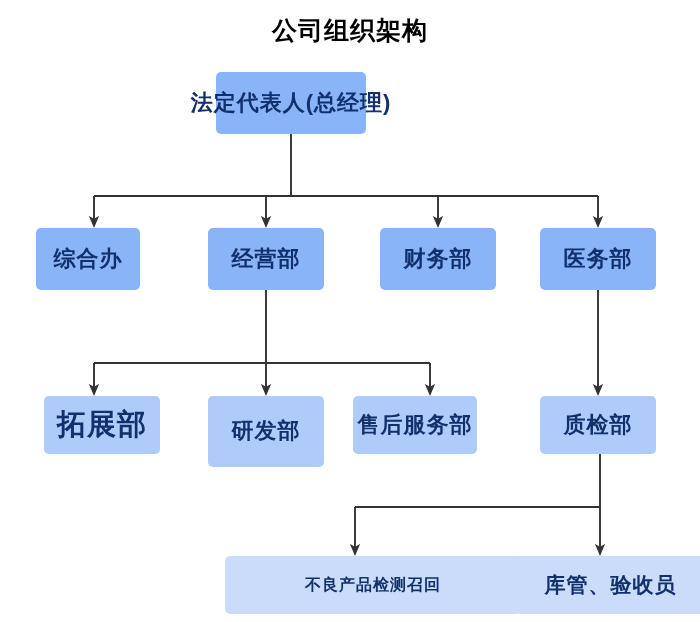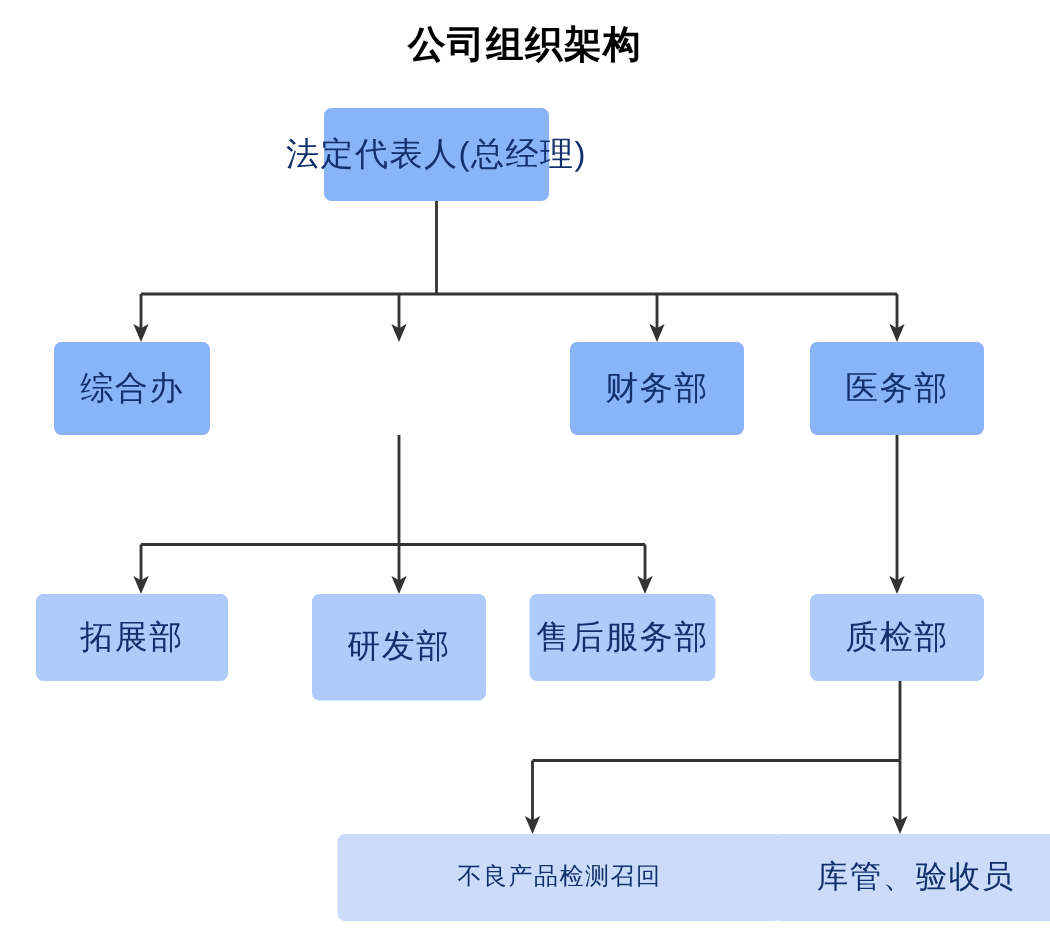--- a/index.html
+++ b/index.html
@@ -38,21 +38,21 @@
     pointer-events: none;
   }
   .node {
     position: absolute;
     box-sizing: border-box;
     display: flex;
     align-items: center;
     justify-content: center;
     text-align: center;
     border-radius: 5px;
-    font-weight: normal;
+    font-weight: bold;
     color: #11306c;
     letter-spacing: 1px;
     line-height: 1.1;
     white-space: nowrap;
   }
   
   .node::before {
     content: "";
     position: absolute;
     left: -4px;
@@ -101,24 +101,25 @@
       <path d="M600,454 L600,507"></path>
       <path d="M355,507 L600,507"></path>
       <path d="M355,507 L355,550" marker-end="url(#arrowhead)"></path>
       <path d="M600,507 L600,550" marker-end="url(#arrowhead)"></path>
     </g>
   </svg>
 
   <div class="node tone-mid" style="left:216px; top:72px; width:150px; height:62px; font-size:22px;">法定代表人(总经理)</div>
 
   <div class="node tone-mid" style="left:36px; top:228px; width:104px; height:62px; font-size:22px;">综合办</div>
+  <div class="node tone-mid" style="left:208px; top:228px; width:116px; height:62px; font-size:22px;">经营部</div>
   <div class="node tone-mid" style="left:380px; top:228px; width:116px; height:62px; font-size:22px;">财务部</div>
   <div class="node tone-mid" style="left:540px; top:228px; width:116px; height:62px; font-size:22px;">医务部</div>
 
-  <div class="node tone-soft" style="left:24px; top:396px; width:128px; height:58px; font-size:22px;">拓展部</div>
+  <div class="node tone-soft" style="left:44px; top:396px; width:116px; height:58px; font-size:29px;">拓展部</div>
   <div class="node tone-soft" style="left:208px; top:396px; width:116px; height:71px; font-size:22px;">研发部</div>
   <div class="node tone-soft" style="left:353px; top:396px; width:124px; height:58px; font-size:22px;">售后服务部</div>
   <div class="node tone-soft" style="left:540px; top:396px; width:116px; height:58px; font-size:22px;">质检部</div>
 
   <div class="node tone-pale" style="left:225px; top:556px; width:296px; height:58px; font-size:16px;">不良产品检测召回</div>
   <div class="node tone-pale" style="left:515px; top:556px; width:191px; height:58px; font-size:21px;">库管、验收员</div>
 
 </div>
 
 </body></html>

